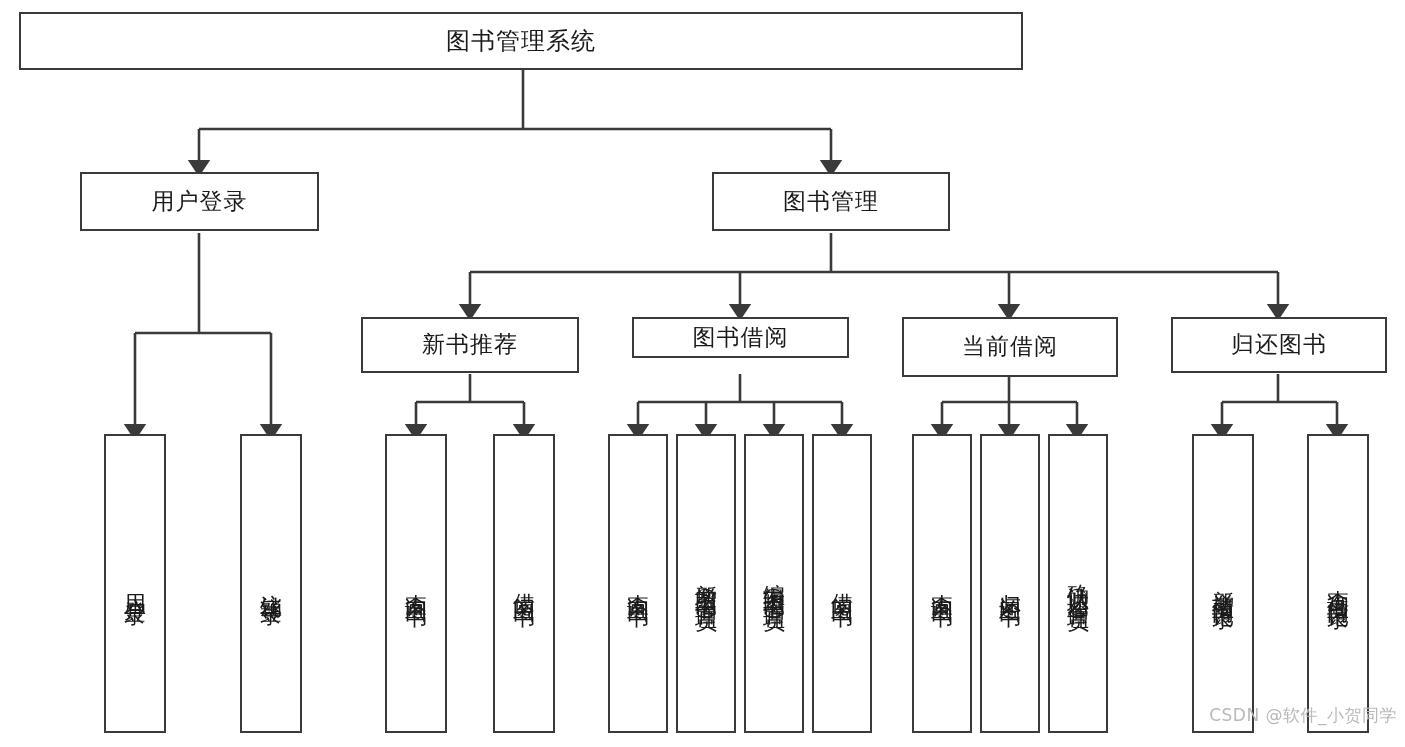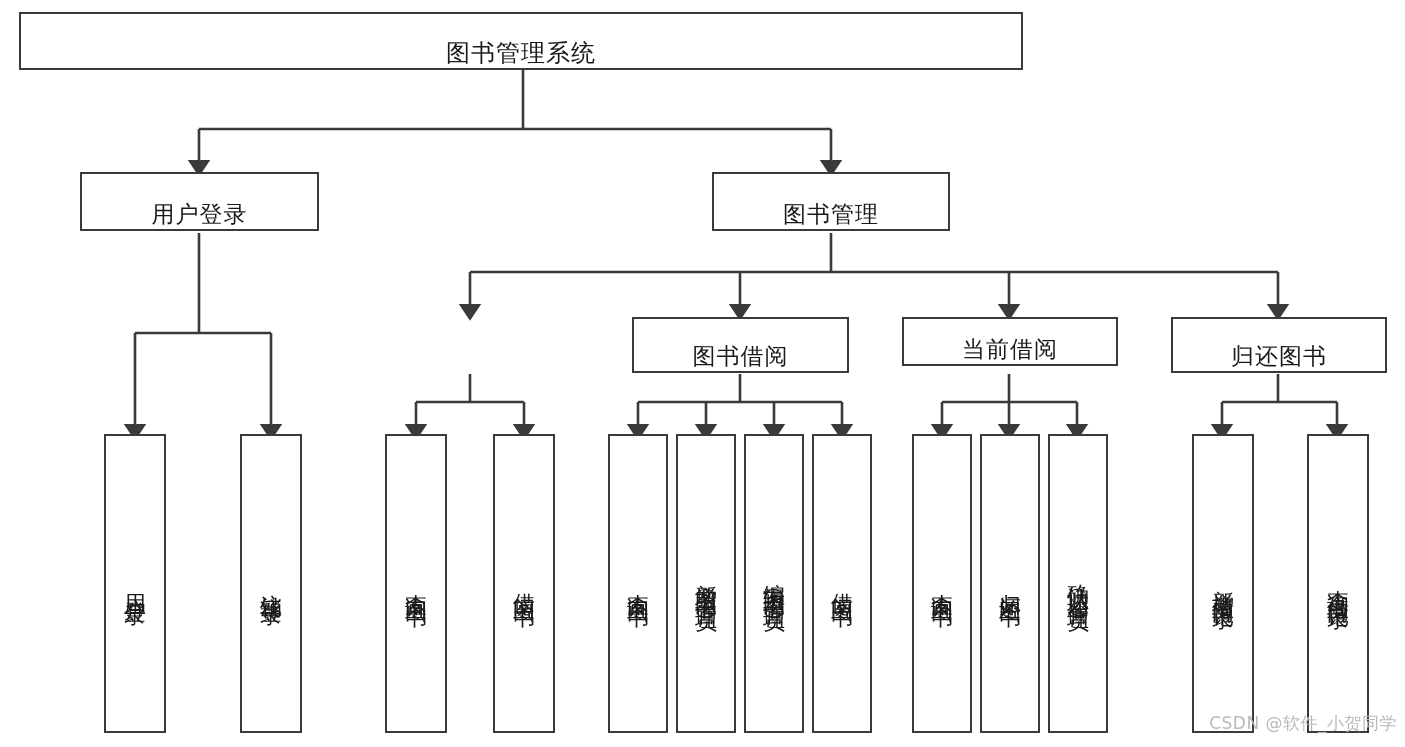--- a/index.html
+++ b/index.html
@@ -25,21 +25,21 @@
     width: 1405px;
     height: 747px;
     pointer-events: none;
   }
   .node {
     position: absolute;
     box-sizing: border-box;
     border: 2px solid #3a3a3a;
     background: #ffffff;
     display: flex;
-    align-items: flex-end;
+    align-items: center;
     justify-content: center;
     color: #1a1a1a;
     z-index: 2;
   }
   .node.horiz {
     font-size: 23px;
     letter-spacing: 1px;
     line-height: 1.2;
     text-align: center;
   }
@@ -58,21 +58,21 @@
   }
   .node.vert .vlabel {
     writing-mode: vertical-rl;
     text-orientation: upright;
     display: block;
     white-space: nowrap;
   }
   .watermark {
     position: absolute;
     right: 8px;
-    bottom: 12px;
+    bottom: 20px;
     font-size: 17px;
     color: #b9b9b9;
     letter-spacing: 0.5px;
     z-index: 5;
     white-space: nowrap;
   }
 </style>
 </head>
 <body>
 
@@ -134,24 +134,27 @@
     <span>图书管理系统</span>
   </div>
 
   <div class="node horiz" style="left:80px; top:172px; width:239px; height:59px;">
     <span>用户登录</span>
   </div>
   <div class="node horiz" style="left:712px; top:172px; width:238px; height:59px;font-family:Liberation Serif, serif;">
     <span>图书管理</span>
   </div>
 
-  <div class="node horiz" style="left:632px; top:317px; width:217px; height:56px;">
+  <div class="node horiz" style="left:361px; top:317px; width:218px; height:56px;">
+    <span>新书推荐</span>
+  </div>
+  <div class="node horiz" style="left:632px; top:317px; width:217px; height:41px;">
     <span>图书借阅</span>
   </div>
-  <div class="node horiz" style="left:902px; top:317px; width:216px; height:49px;">
+  <div class="node horiz" style="left:902px; top:317px; width:216px; height:60px;">
     <span>当前借阅</span>
   </div>
   <div class="node horiz" style="left:1171px; top:317px; width:216px; height:56px;">
     <span>归还图书</span>
   </div>
 
   <div class="node vert" style="left:104px; top:434px; width:62px; height:299px;">
     <span class="vlabel">用户登录</span>
   </div>
   <div class="node vert" style="left:240px; top:434px; width:62px; height:299px;">

